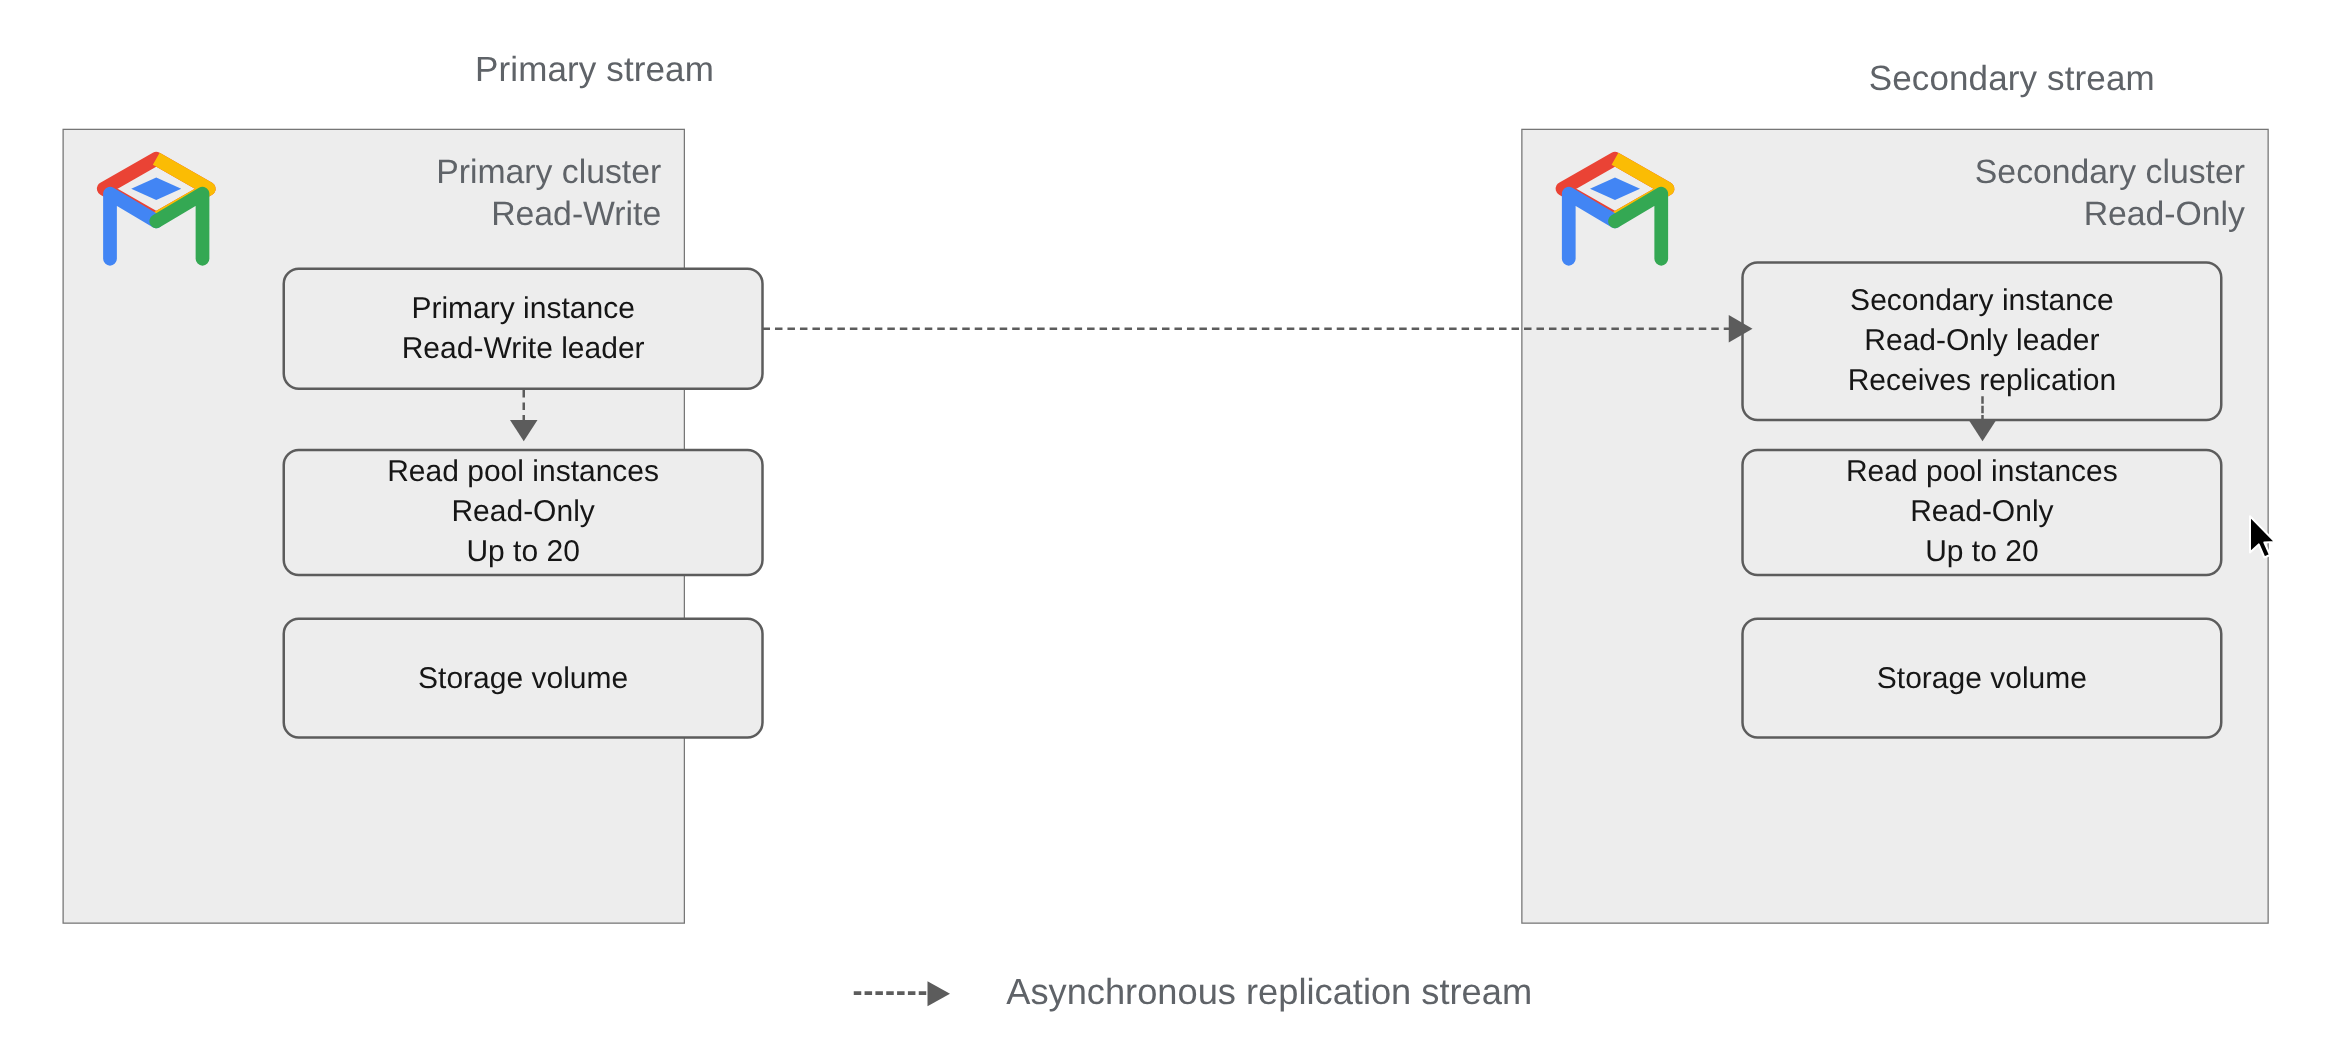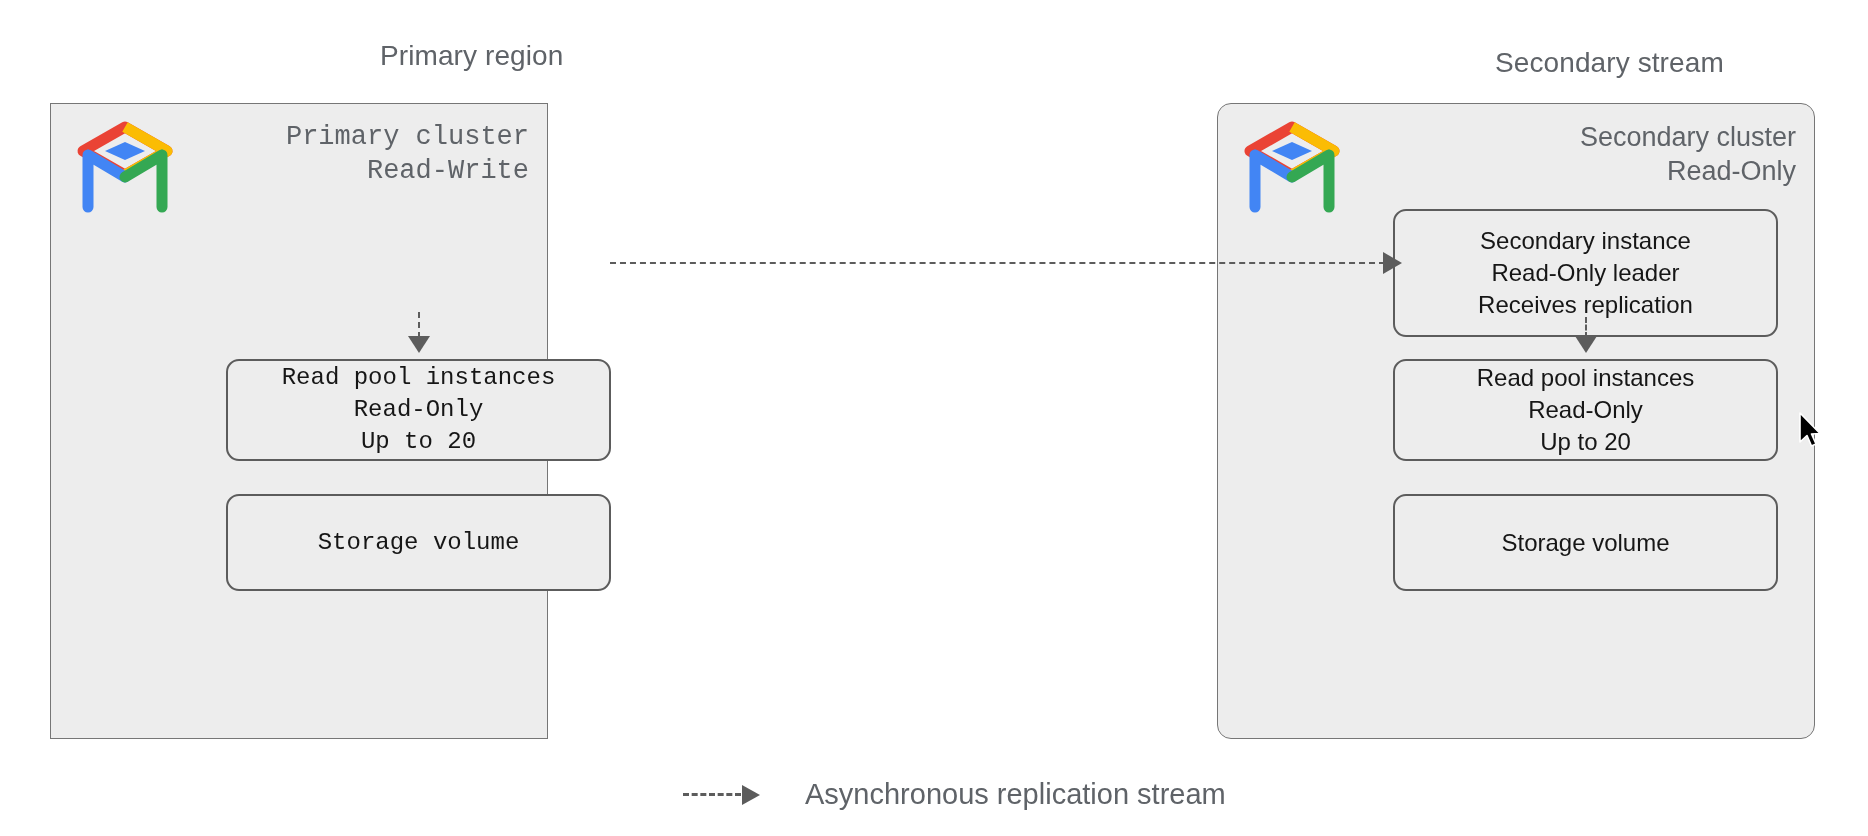--- a/index.html
+++ b/index.html
@@ -31,22 +31,22 @@
   #region-label-primary   { left: 380px;  top: 40px;  }
   #region-label-secondary { left: 1495px; top: 47px;  }
 
   
   .cluster {
     position: absolute;
     background: #ededed;
     border: 1.5px solid #767676;
     box-sizing: border-box;
   }
-  #cluster-primary   { left: 50px;   top: 103px; width: 498px; height: 636px; font-family: Liberation Mono, monospace; }
-  #cluster-secondary { left: 1217px; top: 103px; width: 598px; height: 636px; border-radius: 14px; }
+  #cluster-primary   { left: 50px;   top: 103px; width: 498px; height: 636px; }
+  #cluster-secondary { left: 1217px; top: 103px; width: 598px; height: 636px; }
 
   .cluster-title {
     position: absolute;
     right: 18px;
     top: 16px;
     text-align: right;
     font-size: 27px;
     line-height: 34px;
     color: #5f6368;
     white-space: pre-line;
@@ -157,40 +157,42 @@
     width: 26px;
     height: 40px;
     pointer-events: none;
   }
 </style>
 </head>
 <body>
 
 <div id="canvas">
 
-  <div class="region-label" id="region-label-primary">Primary region</div>
+  <div class="region-label" id="region-label-primary">Primary stream</div>
   <div class="region-label" id="region-label-secondary">Secondary stream</div>
 
   <div class="cluster" id="cluster-primary">
 
     <svg class="logo" viewBox="0 0 100 100">
 
       <path d="M50 8 L92 32 L50 56 L8 32 Z" fill="none" stroke="#ea4335" stroke-width="11" stroke-linejoin="round"></path>
       <path d="M50 8 L92 32 L50 56" fill="none" stroke="#fbbc04" stroke-width="11" stroke-linejoin="round"></path>
 
       <path d="M50 23 L70 32 L50 41 L30 32 Z" fill="#4285f4"></path>
 
       <path d="M13 36 L13 88 M13 36 L50 58" fill="none" stroke="#4285f4" stroke-width="11" stroke-linecap="round" stroke-linejoin="round"></path>
 
       <path d="M87 36 L87 88 M87 36 L50 58" fill="none" stroke="#34a853" stroke-width="11" stroke-linecap="round" stroke-linejoin="round"></path>
     </svg>
 
     <div class="cluster-title">Primary cluster
 Read-Write</div>
 
+    <div class="node node-instance">Primary instance
+Read-Write leader</div>
 
     <div class="v-connector vc-primary"></div>
     <div class="v-arrowhead va-primary"></div>
 
     <div class="node node-readpool">Read pool instances
 Read-Only
 Up to 20</div>
 
     <div class="node node-storage">Storage volume</div>
   </div>

